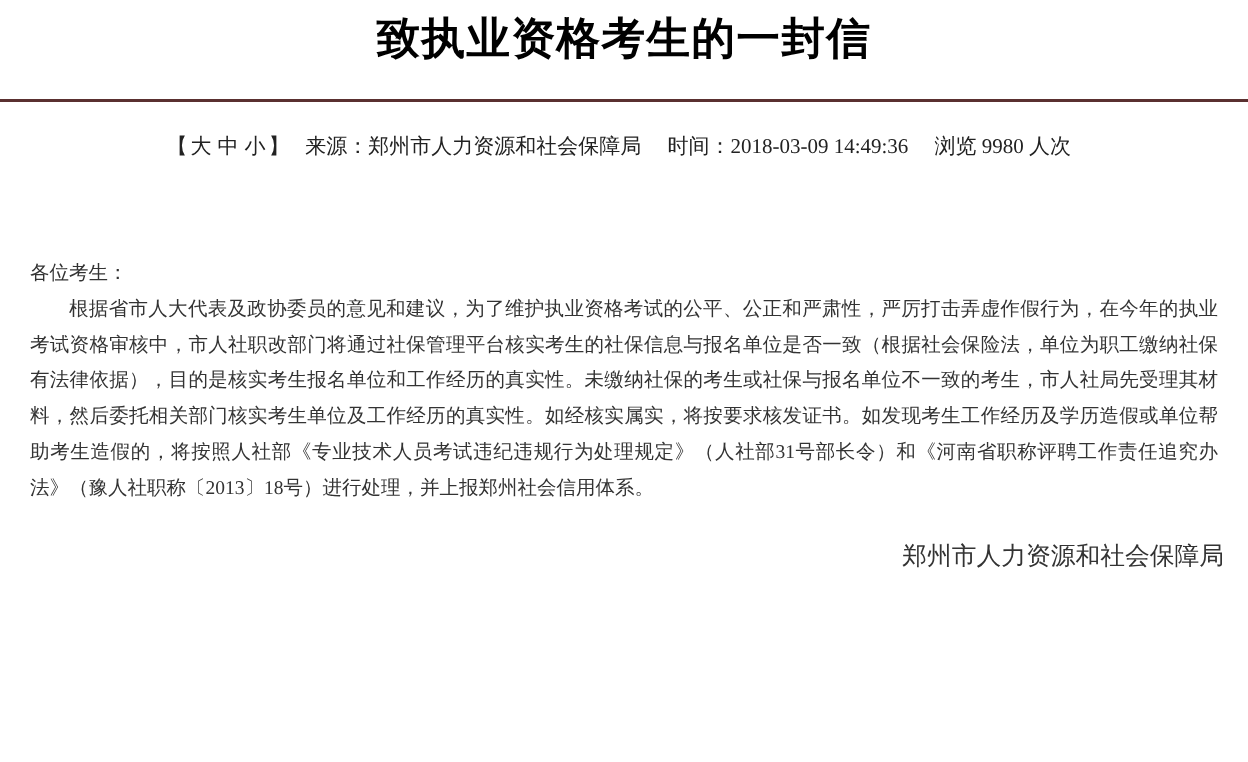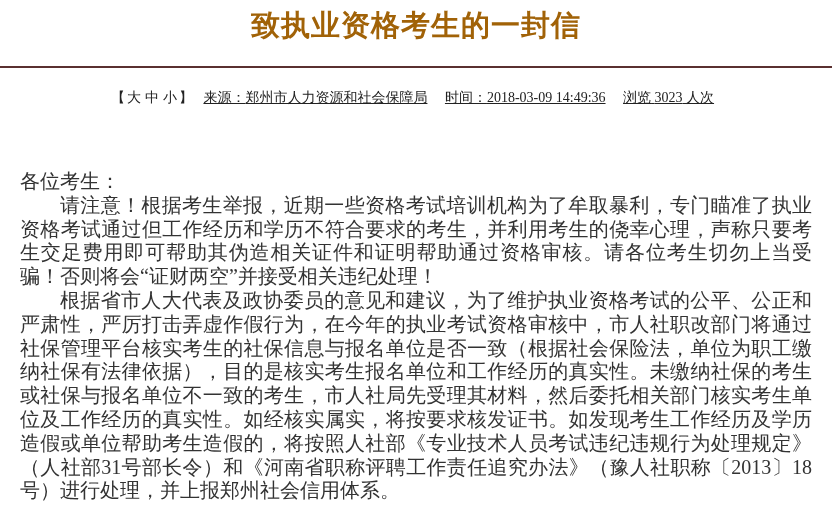--- a/index.html
+++ b/index.html
@@ -16,40 +16,40 @@
     height: 66px;
     border-bottom: 2px solid #5a3030;
     display: flex;
     align-items: center;
     justify-content: center;
   }
   .page-title {
     font-family: "Liberation Sans", "DejaVu Sans", sans-serif;
     font-size: 29px;
     font-weight: bold;
-    color: #a16207;
+    color: #000000;
     letter-spacing: 1px;
     padding-bottom: 14px;
   }
   .meta-bar {
     margin-top: 21px;
     text-align: center;
     font-size: 14px;
     color: #222222;
     white-space: nowrap;
   }
-  .meta-bar .seg { margin: 16px 7px; text-decoration: underline; }
+  .meta-bar .seg { margin: 16px 7px; }
   .font-size-controls { color: #222222; text-align: right; }
   .font-size-controls .fs-btn {
     cursor: pointer;
     margin: 0 2px;
   }
   .letter-body {
     margin: 63px 20px 0 20px;
-    font-size: 20px;
+    font-size: 13px;
     line-height: 23.8px;
     text-align: justify;
     color: #333333;
   }
   .letter-body p { margin: 0; padding: 0; }
   .letter-body p.indent { text-indent: 2em; }
   .closing {
     margin-top: 21px;
     margin-right: 16px;
     text-align: right;
@@ -64,26 +64,25 @@
 <div class="page">
 
   <div class="header">
     <div class="page-title">致执业资格考生的一封信</div>
   </div>
 
   <div class="meta-bar">
     <span class="font-size-controls"><span>【</span><span class="fs-btn">大</span><span class="fs-btn">中</span><span class="fs-btn">小</span><span>】</span></span>
     <span class="seg"><span>来源：</span><span>郑州市人力资源和社会保障局</span></span>
     <span class="seg"><span>时间：</span><span>2018-03-09 14:49:36</span></span>
-    <span class="seg"><span>浏览</span> <span>3023</span> <span>人次</span></span>
+    <span class="seg"><span>浏览</span> <span>9980</span> <span>人次</span></span>
   </div>
 
   <div class="letter-body">
     <p>各位考生：</p>
-    <p class="indent">请注意！根据考生举报，近期一些资格考试培训机构为了牟取暴利，专门瞄准了执业资格考试通过但工作经历和学历不符合要求的考生，并利用考生的侥幸心理，声称只要考生交足费用即可帮助其伪造相关证件和证明帮助通过资格审核。请各位考生切勿上当受骗！否则将会“证财两空”并接受相关违纪处理！</p>
     <p class="indent">根据省市人大代表及政协委员的意见和建议，为了维护执业资格考试的公平、公正和严肃性，严厉打击弄虚作假行为，在今年的执业考试资格审核中，市人社职改部门将通过社保管理平台核实考生的社保信息与报名单位是否一致（根据社会保险法，单位为职工缴纳社保有法律依据），目的是核实考生报名单位和工作经历的真实性。未缴纳社保的考生或社保与报名单位不一致的考生，市人社局先受理其材料，然后委托相关部门核实考生单位及工作经历的真实性。如经核实属实，将按要求核发证书。如发现考生工作经历及学历造假或单位帮助考生造假的，将按照人社部《专业技术人员考试违纪违规行为处理规定》（人社部31号部长令）和《河南省职称评聘工作责任追究办法》（豫人社职称〔2013〕18号）进行处理，并上报郑州社会信用体系。</p>
   </div>
 
   <div class="closing">
     <div>郑州市人力资源和社会保障局</div>
   </div>
 
 </div>
 
 </body></html>

